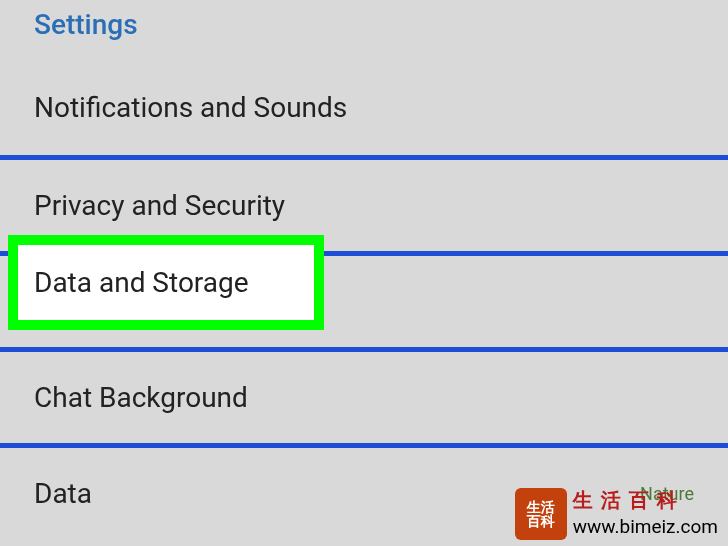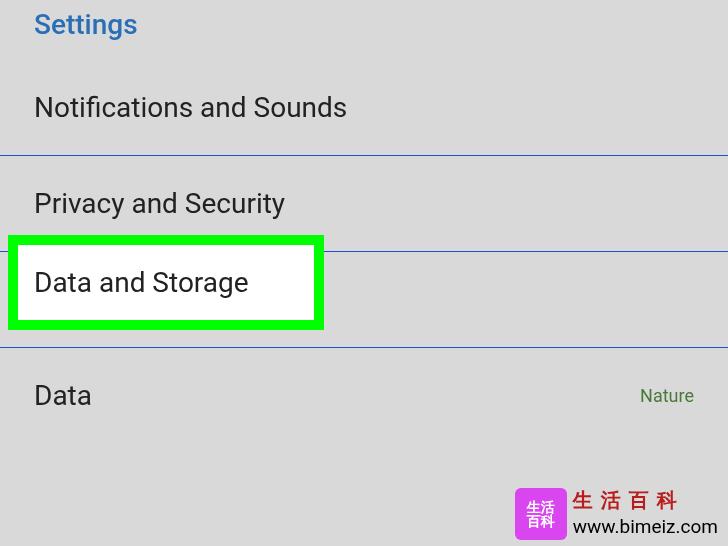--- a/index.html
+++ b/index.html
@@ -27,21 +27,21 @@
       text-align: center;
     }
     .settings-item {
       height: 96px;
       display: flex;
       align-items: center;
       padding-left: 34px;
       padding-right: 34px;
       font-size: 28px;
       color: #222;
-      border-top: 1px solid #1d4ed8;
+      border-top: 5px solid #1d4ed8;
       cursor: pointer;
       position: relative;
     }
     .settings-item:first-child {
       border-top: none;
     }
     .settings-item.highlighted {
       position: relative;
       z-index: 2;
     }
@@ -71,21 +71,21 @@
       right: 10px;
       bottom: 6px;
       z-index: 10;
       display: flex;
       align-items: center;
       gap: 6px;
     }
     .watermark-badge {
       width: 52px;
       height: 52px;
-      background: #d946ef;
+      background: #c2410c;
       border-radius: 6px;
       display: flex;
       flex-direction: column;
       align-items: center;
       justify-content: center;
       color: #fff;
       font-size: 16px;
       font-weight: bold;
       line-height: 1;
     }
@@ -120,20 +120,23 @@
   <div class="settings-item">
     <span>Notifications and Sounds</span>
   </div>
   <div class="settings-item">
     <span>Privacy and Security</span>
   </div>
   <div class="settings-item highlighted">
     <span>Data and Storage</span>
   </div>
   <div class="settings-item">
+    <span>Chat Background</span>
+  </div>
+  <div class="settings-item">
     <span>Data</span>
     <span class="item-value">Nature</span>
   </div>
 </div>
 
 <div class="highlight-box">
   <span>Data and Storage</span>
 </div>
 
 <div class="watermark">

